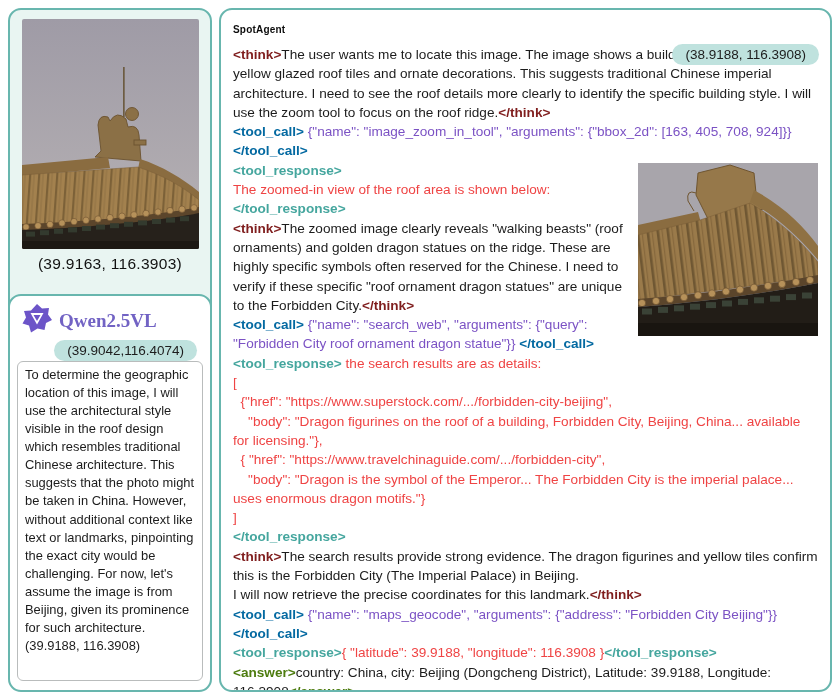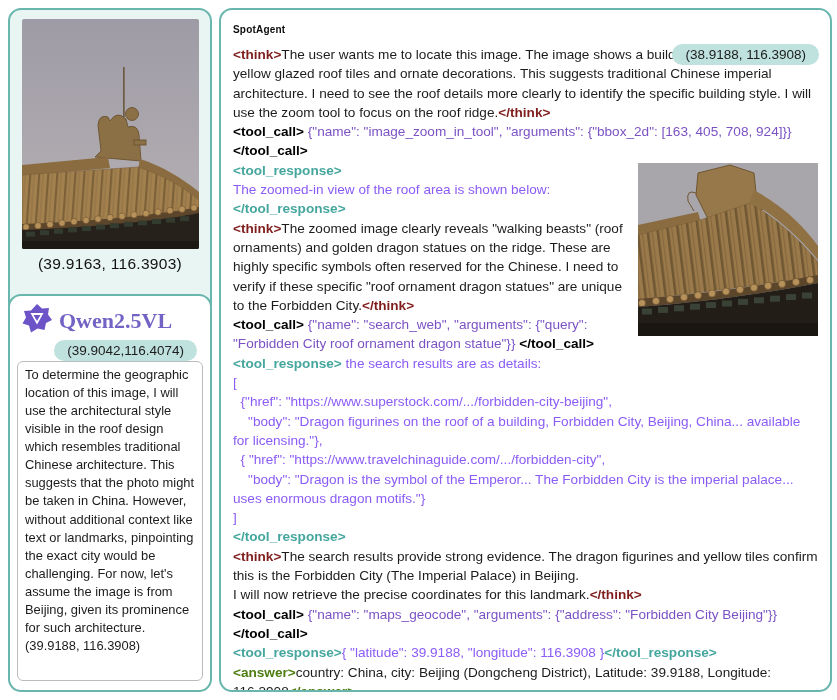--- a/index.html
+++ b/index.html
@@ -8,38 +8,38 @@
 
   
   .photo-panel{left:8px;top:8px;width:204px;height:314px;background:#e9f5f2;}
   .photo-frame{width:177px;height:230px;margin:9px auto 0;border-radius:2px;overflow:hidden;}
   .photo-frame svg{display:block;}
   .photo-caption{text-align:center;font-size:15.5px;margin-top:6px;color:#111;letter-spacing:.3px;}
 
   
   .qwen-panel{left:8px;top:294px;width:204px;height:398px;}
   .qwen-header{display:flex;align-items:center;gap:7px;padding:8px 0 0 12px;}
-  .qwen-title{font-family:"Liberation Serif",serif;font-weight:bold;font-size:22px;color:#7263c4;}
+  .qwen-title{font-family:"Liberation Serif",serif;font-weight:bold;font-size:19px;color:#7263c4;}
   .badge{background:#bfe2de;border-radius:14px;padding:3px 13px;font-size:13.5px;color:#1d1d1d;white-space:nowrap;}
   .qwen-badge{display:block;width:fit-content;margin:3px 13px 16px auto;}
   .qwen-body{position:absolute;left:7px;right:7px;top:65px;bottom:9px;border:1.5px solid #b9bcbc;border-radius:6px;padding:4px 7px;white-space:pre-wrap;font-size:12.9px;line-height:1.4;color:#1c1c1c;box-sizing:border-box;overflow:hidden;}
 
   
   .agent-panel{left:219px;top:8px;width:613px;height:684px;padding:9px 12px;overflow:hidden;}
   .agent-title{font-weight:bold;font-size:10px;color:#0d0d0d;letter-spacing:.2px;}
   .agent-badge{position:absolute;top:9px;right:11px;margin-top:25px;}
   .agent-content{margin-top:8px;font-size:13.6px;line-height:1.42;}
   .agent-content p{margin:0;}
   .tg{font-weight:bold;white-space:pre-wrap;}
   .tx{white-space:pre-wrap;}
   .think{color:#7f1d1d;}
-  .call{color:#000000;}
+  .call{color:#0369a1;}
   .call-body{color:#7b52c4;}
   .resp{color:#45a69e;}
-  .resp-body{color:#8b5cf6;}
+  .resp-body{color:#ef4444;}
   .ans{color:#4d7c0f;}
   .block{display:block;}
   .float-img{float:right;width:180px;height:173px;margin:2px 0 6px 10px;overflow:hidden;}
   .float-img svg{display:block;}
 </style>
 </head>
 <body>
 
 <section class="panel photo-panel">
   <div class="photo-frame">

